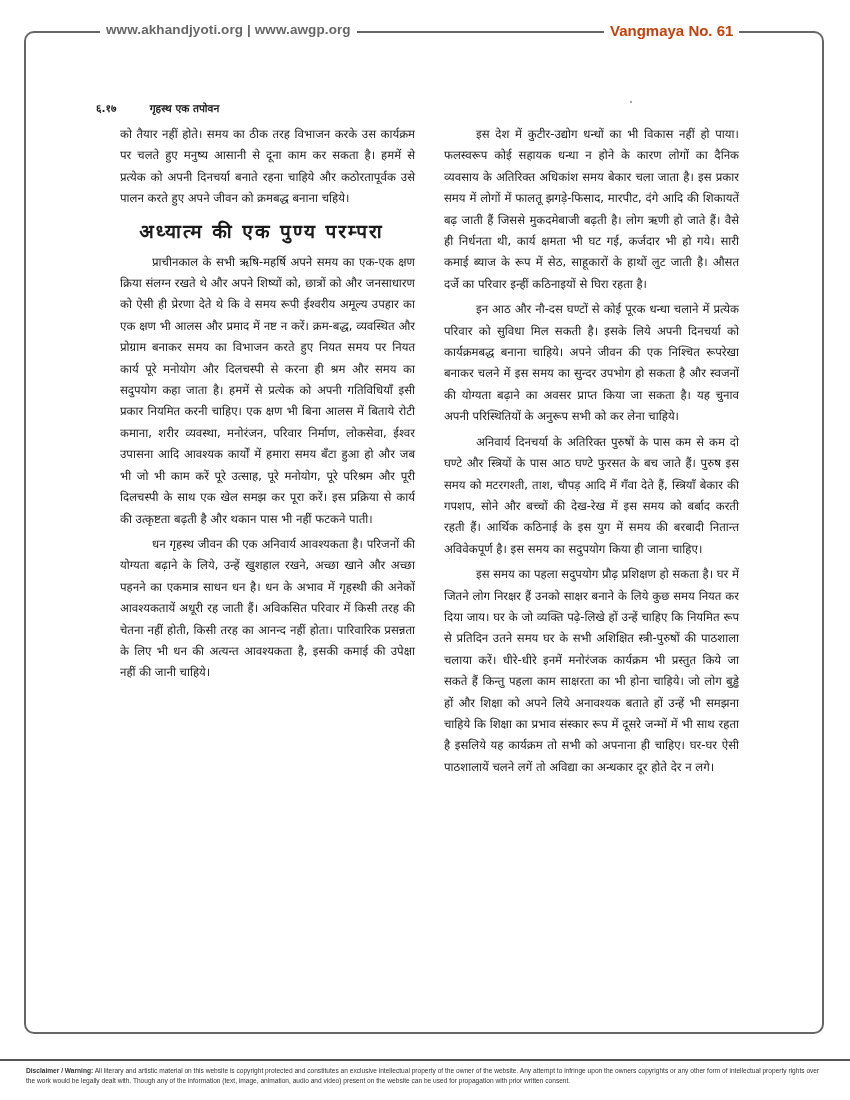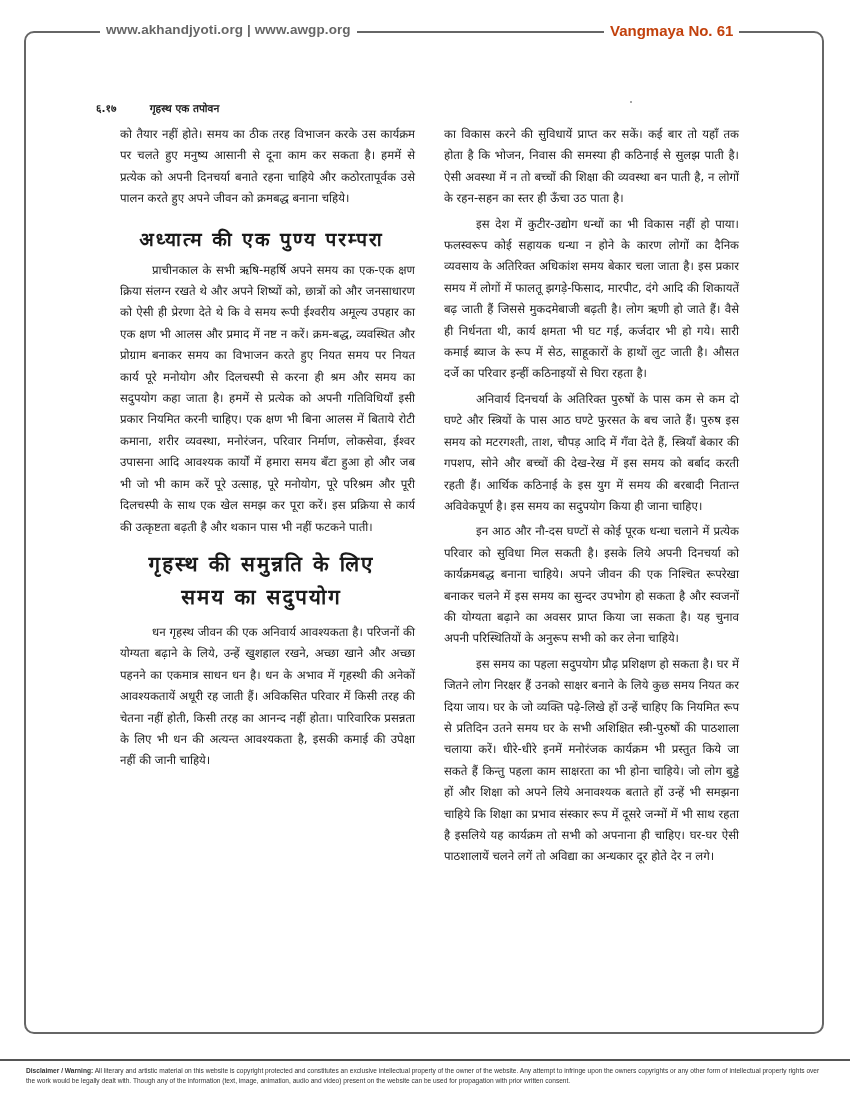--- a/index.html
+++ b/index.html
@@ -8,21 +8,21 @@
   .hdr-row { position:absolute; top:22px; left:0; width:850px; height:20px; }
   .hdr-left { position:absolute; left:100px; top:0; background:#fff; padding:0 6px; font-family:"Liberation Sans", sans-serif; font-weight:bold; font-size:13.5px; color:#666; letter-spacing:0.1px; }
   .hdr-right { position:absolute; left:604px; top:0; background:#fff; padding:0 6px; font-family:"Liberation Sans", sans-serif; font-weight:bold; font-size:15px; color:#c2410c; }
   .running-head { position:absolute; left:96px; top:101px; font-size:10.5px; font-weight:bold; color:#222; }
   .running-head .num { display:inline-block; width:50px; }
   .col { position:absolute; top:124px; width:307px; font-size:11.6px; line-height:21.4px; text-align:justify; color:#1a1a1a; }
   .col.left { left:108px; }
   .col.right { left:432px; }
   .col p { margin:0 0 4px 12px; text-indent:0; }
   .col p.ind { text-indent:32px; }
-  .col h2 { margin:14px 0 6px 0; text-align:center; font-size:19px; font-weight:bold; letter-spacing:2px; line-height:30px; }
+  .col h2 { margin:6px 0 6px 0; text-align:center; font-size:19px; font-weight:bold; letter-spacing:2px; line-height:30px; }
   .col h2.big { font-size:20.5px; line-height:33px; margin:10px 0 8px; }
   .footer-rule { position:absolute; left:0; top:1059px; width:850px; height:2px; background:#555; }
   .disclaimer { position:absolute; left:26px; top:1066px; width:800px; font-family:"Liberation Sans", sans-serif; font-size:6.6px; line-height:10px; color:#333; }
   .disclaimer b { font-weight:bold; }
   .stray-dot { position:absolute; left:630px; top:101px; width:2px; height:2px; background:#888; border-radius:50%; }
 </style>
 </head>
 <body>
 
 <div class="frame"></div>
@@ -35,31 +35,26 @@
 <div class="running-head">
   <span class="num">६.१७</span>
   <span>गृहस्थ एक तपोवन</span>
 </div>
 <div class="stray-dot"></div>
 
 <div class="col left">
   <p>को तैयार नहीं होते। समय का ठीक तरह विभाजन करके उस कार्यक्रम पर चलते हुए मनुष्य आसानी से दूना काम कर सकता है। हममें से प्रत्येक को अपनी दिनचर्या बनाते रहना चाहिये और कठोरतापूर्वक उसे पालन करते हुए अपने जीवन को क्रमबद्ध बनाना चहिये।</p>
   <h2>अध्यात्म की एक पुण्य परम्परा</h2>
   <p class="ind">प्राचीनकाल के सभी ऋषि-महर्षि अपने समय का एक-एक क्षण क्रिया संलग्न रखते थे और अपने शिष्यों को, छात्रों को और जनसाधारण को ऐसी ही प्रेरणा देते थे कि वे समय रूपी ईश्वरीय अमूल्य उपहार का एक क्षण भी आलस और प्रमाद में नष्ट न करें। क्रम-बद्ध, व्यवस्थित और प्रोग्राम बनाकर समय का विभाजन करते हुए नियत समय पर नियत कार्य पूरे मनोयोग और दिलचस्पी से करना ही श्रम और समय का सदुपयोग कहा जाता है। हममें से प्रत्येक को अपनी गतिविधियाँ इसी प्रकार नियमित करनी चाहिए। एक क्षण भी बिना आलस में बिताये रोटी कमाना, शरीर व्यवस्था, मनोरंजन, परिवार निर्माण, लोकसेवा, ईश्वर उपासना आदि आवश्यक कार्यों में हमारा समय बँटा हुआ हो और जब भी जो भी काम करें पूरे उत्साह, पूरे मनोयोग, पूरे परिश्रम और पूरी दिलचस्पी के साथ एक खेल समझ कर पूरा करें। इस प्रक्रिया से कार्य की उत्कृष्टता बढ़ती है और थकान पास भी नहीं फटकने पाती।</p>
-  <h2 class="big">
-    <span>गृहस्थ की समुन्नति के लिए</span><br>
-    <span>समय का सदुपयोग</span>
-  </h2>
   <p class="ind">धन गृहस्थ जीवन की एक अनिवार्य आवश्यकता है। परिजनों की योग्यता बढ़ाने के लिये, उन्हें खुशहाल रखने, अच्छा खाने और अच्छा पहनने का एकमात्र साधन धन है। धन के अभाव में गृहस्थी की अनेकों आवश्यकतायें अधूरी रह जाती हैं। अविकसित परिवार में किसी तरह की चेतना नहीं होती, किसी तरह का आनन्द नहीं होता। पारिवारिक प्रसन्नता के लिए भी धन की अत्यन्त आवश्यकता है, इसकी कमाई की उपेक्षा नहीं की जानी चाहिये।</p>
 </div>
 
 <div class="col right">
-  <p>का विकास करने की सुविधायें प्राप्त कर सकें। कई बार तो यहाँ तक होता है कि भोजन, निवास की समस्या ही कठिनाई से सुलझ पाती है। ऐसी अवस्था में न तो बच्चों की शिक्षा की व्यवस्था बन पाती है, न लोगों के रहन-सहन का स्तर ही ऊँचा उठ पाता है।</p>
   <p class="ind">इस देश में कुटीर-उद्योग धन्धों का भी विकास नहीं हो पाया। फलस्वरूप कोई सहायक धन्धा न होने के कारण लोगों का दैनिक व्यवसाय के अतिरिक्त अधिकांश समय बेकार चला जाता है। इस प्रकार समय में लोगों में फालतू झगड़े-फिसाद, मारपीट, दंगे आदि की शिकायतें बढ़ जाती हैं जिससे मुकदमेबाजी बढ़ती है। लोग ऋणी हो जाते हैं। वैसे ही निर्धनता थी, कार्य क्षमता भी घट गई, कर्जदार भी हो गये। सारी कमाई ब्याज के रूप में सेठ, साहूकारों के हाथों लुट जाती है। औसत दर्जे का परिवार इन्हीं कठिनाइयों से घिरा रहता है।</p>
+  <p class="ind">इन आठ और नौ-दस घण्टों से कोई पूरक धन्धा चलाने में प्रत्येक परिवार को सुविधा मिल सकती है। इसके लिये अपनी दिनचर्या को कार्यक्रमबद्ध बनाना चाहिये। अपने जीवन की एक निश्चित रूपरेखा बनाकर चलने में इस समय का सुन्दर उपभोग हो सकता है और स्वजनों की योग्यता बढ़ाने का अवसर प्राप्त किया जा सकता है। यह चुनाव अपनी परिस्थितियों के अनुरूप सभी को कर लेना चाहिये।</p>
   <p class="ind">अनिवार्य दिनचर्या के अतिरिक्त पुरुषों के पास कम से कम दो घण्टे और स्त्रियों के पास आठ घण्टे फुरसत के बच जाते हैं। पुरुष इस समय को मटरगश्ती, ताश, चौपड़ आदि में गँवा देते हैं, स्त्रियाँ बेकार की गपशप, सोने और बच्चों की देख-रेख में इस समय को बर्बाद करती रहती हैं। आर्थिक कठिनाई के इस युग में समय की बरबादी नितान्त अविवेकपूर्ण है। इस समय का सदुपयोग किया ही जाना चाहिए।</p>
-  <p class="ind">इन आठ और नौ-दस घण्टों से कोई पूरक धन्धा चलाने में प्रत्येक परिवार को सुविधा मिल सकती है। इसके लिये अपनी दिनचर्या को कार्यक्रमबद्ध बनाना चाहिये। अपने जीवन की एक निश्चित रूपरेखा बनाकर चलने में इस समय का सुन्दर उपभोग हो सकता है और स्वजनों की योग्यता बढ़ाने का अवसर प्राप्त किया जा सकता है। यह चुनाव अपनी परिस्थितियों के अनुरूप सभी को कर लेना चाहिये।</p>
   <p class="ind">इस समय का पहला सदुपयोग प्रौढ़ प्रशिक्षण हो सकता है। घर में जितने लोग निरक्षर हैं उनको साक्षर बनाने के लिये कुछ समय नियत कर दिया जाय। घर के जो व्यक्ति पढ़े-लिखे हों उन्हें चाहिए कि नियमित रूप से प्रतिदिन उतने समय घर के सभी अशिक्षित स्त्री-पुरुषों की पाठशाला चलाया करें। धीरे-धीरे इनमें मनोरंजक कार्यक्रम भी प्रस्तुत किये जा सकते हैं किन्तु पहला काम साक्षरता का भी होना चाहिये। जो लोग बुड्ढे हों और शिक्षा को अपने लिये अनावश्यक बताते हों उन्हें भी समझना चाहिये कि शिक्षा का प्रभाव संस्कार रूप में दूसरे जन्मों में भी साथ रहता है इसलिये यह कार्यक्रम तो सभी को अपनाना ही चाहिए। घर-घर ऐसी पाठशालायें चलने लगें तो अविद्या का अन्धकार दूर होते देर न लगे।</p>
 </div>
 
 <div class="footer-rule"></div>
 <div class="disclaimer">
   <b>Disclaimer / Warning:</b><span> All literary and artistic material on this website is copyright protected and constitutes an exclusive intellectual property of the owner of the website. Any attempt to infringe upon the owners copyrights or any other form of  intellectual property rights over the work would be legally dealt with. Though any of the information (text, image, animation, audio and video) present on the website can be used for propagation with prior written consent.</span>
 </div>
 
 </body></html>

